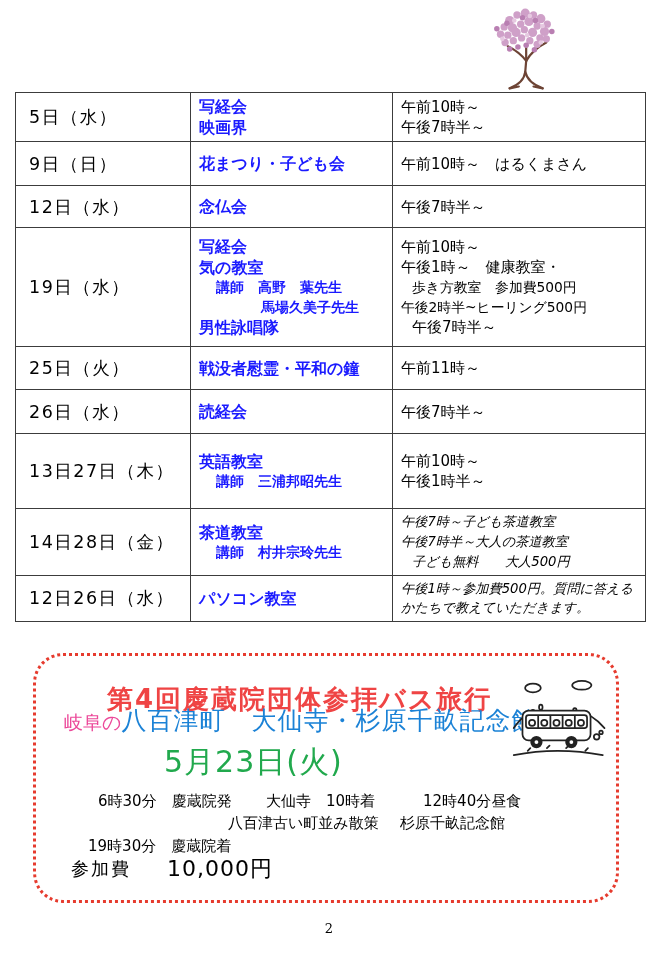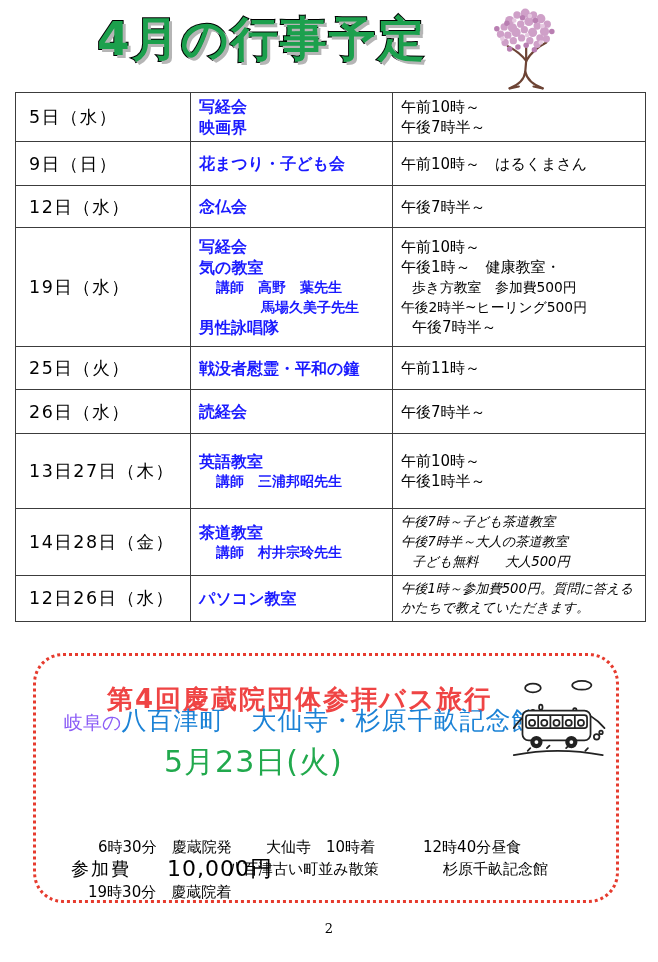--- a/index.html
+++ b/index.html
@@ -38,49 +38,48 @@
   
   .trip{
     position:absolute;left:33px;top:653px;width:586px;height:250px;
     border:3px dotted #e63b2e;border-radius:30px;box-sizing:border-box;
   }
   .trip-title{
     position:absolute;left:55px;top:10px;margin:16px;
     font-size:26px;font-weight:bold;color:#ef4444;letter-spacing:2px;white-space:nowrap;
   }
   .trip-loc{position:absolute;left:28px;top:48px;white-space:nowrap;}
-  .loc-pre{font-size:19px;color:#8b5cf6;vertical-align:baseline;}
+  .loc-pre{font-size:19px;color:#ec4899;vertical-align:baseline;}
   .loc-main{font-size:25px;color:#1b82d6;letter-spacing:1px;}
   .trip-date{
     position:absolute;left:128px;top:86px;margin:0;
     font-size:30px;font-weight:normal;color:#21a94d;letter-spacing:1px;white-space:nowrap;
   }
   .itin{position:absolute;left:0;top:136px;width:100%;height:70px;font-size:15px;}
   .it-row{position:absolute;left:0;right:0;height:21px;}
-  .it-row span{position:absolute;white-space:nowrap;margin-top:46px;}
+  .it-row span{position:absolute;white-space:nowrap;}
   .r1{top:0;} .r2{top:22px;} .r3{top:45px;}
   .p-depart{left:62px;} .p-stop1{left:230px;} .p-lunch{left:387px;}
-  .p-walk{left:192px;} .p-museum{left:407px;font-family:Liberation Mono, monospace;}
+  .p-walk{left:192px;} .p-museum{left:364px;font-family:Liberation Mono, monospace;}
   .p-return{left:52px;}
   .fee-row{position:absolute;left:35px;top:198px;display:flex;align-items:center;white-space:nowrap;}
   .fee-label{font-size:18px;letter-spacing:2px;}
   .fee-amount{font-size:22px;margin-left:36px;letter-spacing:1px;}
   .fee-note{font-size:13.5px;margin-left:26px;}
   .bus-wrap{position:absolute;right:8px;top:18px;width:96px;height:96px;}
   
   .page-num{
     position:absolute;left:0;right:0;top:921px;text-align:center;
     font-size:13px;font-family:"DejaVu Serif",serif;
   }
 </style>
 </head>
 <body>
 
 <div class="header">
-  <h1 class="main-title">4月の行事予定</h1>
   <div class="tree-wrap">
     <svg width="92" height="88" viewBox="0 0 100 96">
       <g stroke="#6d4435" stroke-width="2.4" stroke-linecap="round" fill="none">
         <path d="M48 62 L47 74 C46 82 40 88 30 92"></path>
         <path d="M47 74 C49 83 55 88 66 92"></path>
         <path d="M48 62 C42 54 36 50 28 46"></path>
         <path d="M48 62 C54 52 62 46 70 42"></path>
         <path d="M48 62 L48 44"></path>
         <path d="M30 92 L40 90 M66 92 L56 90"></path>
       </g>

